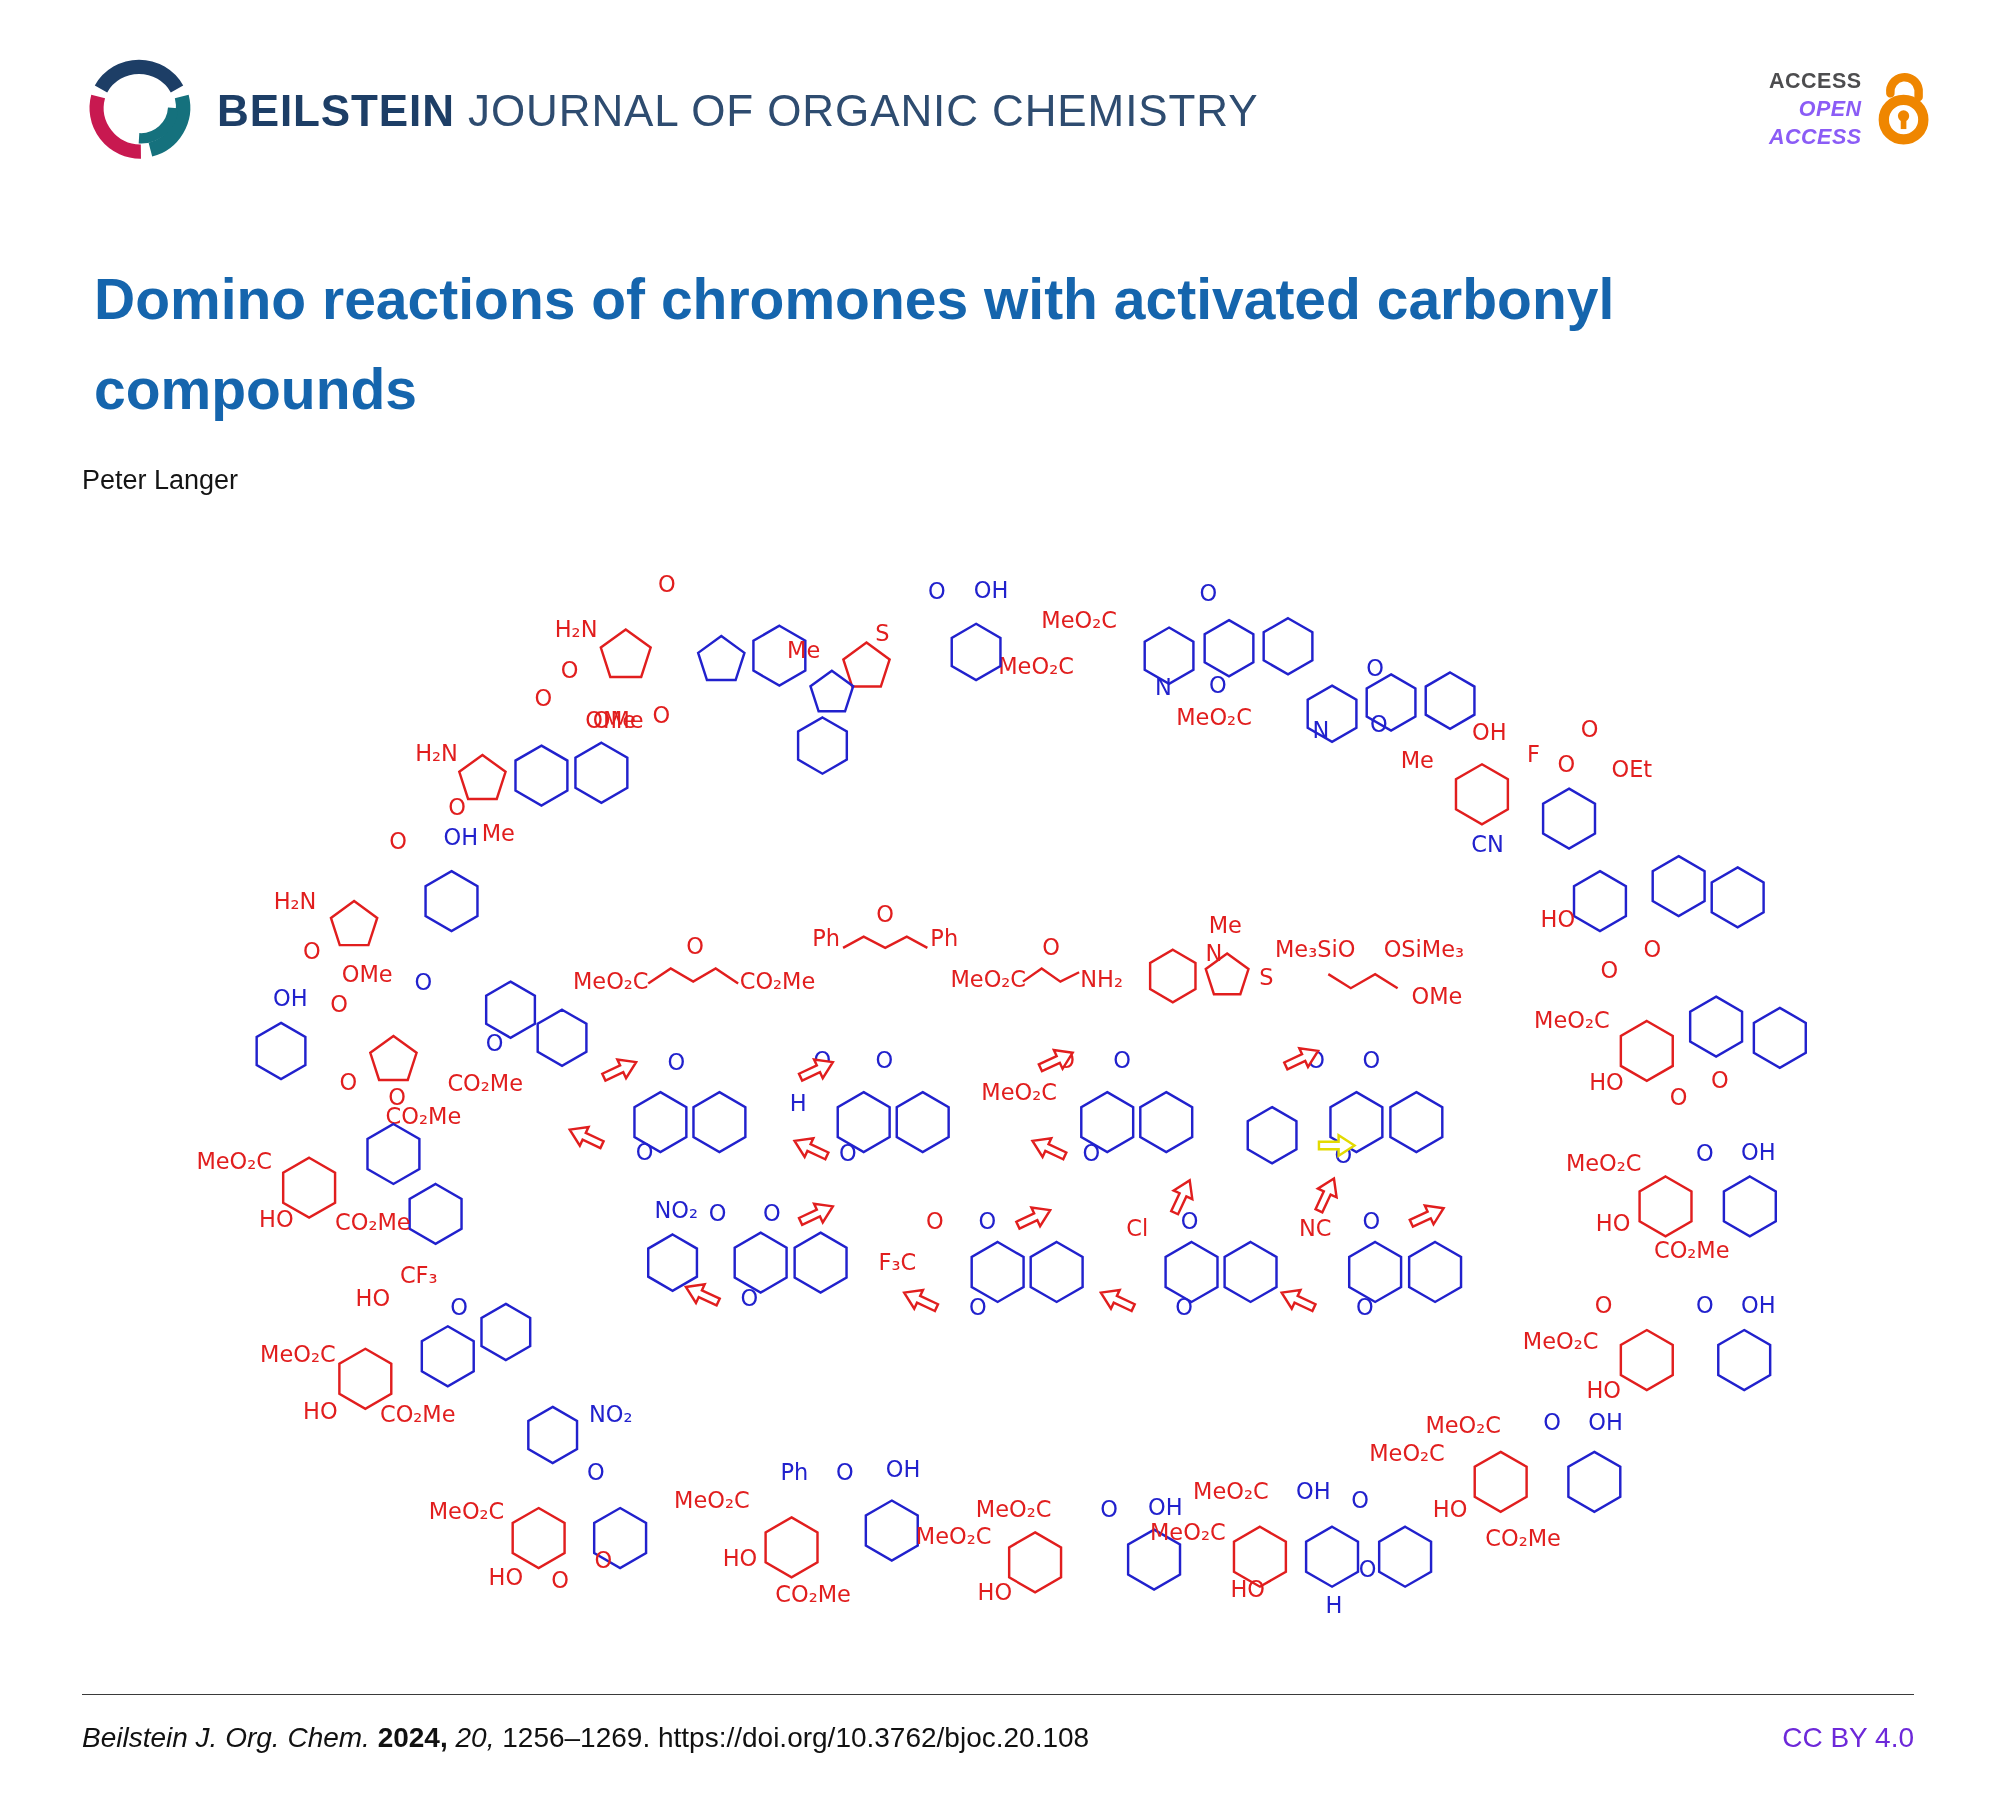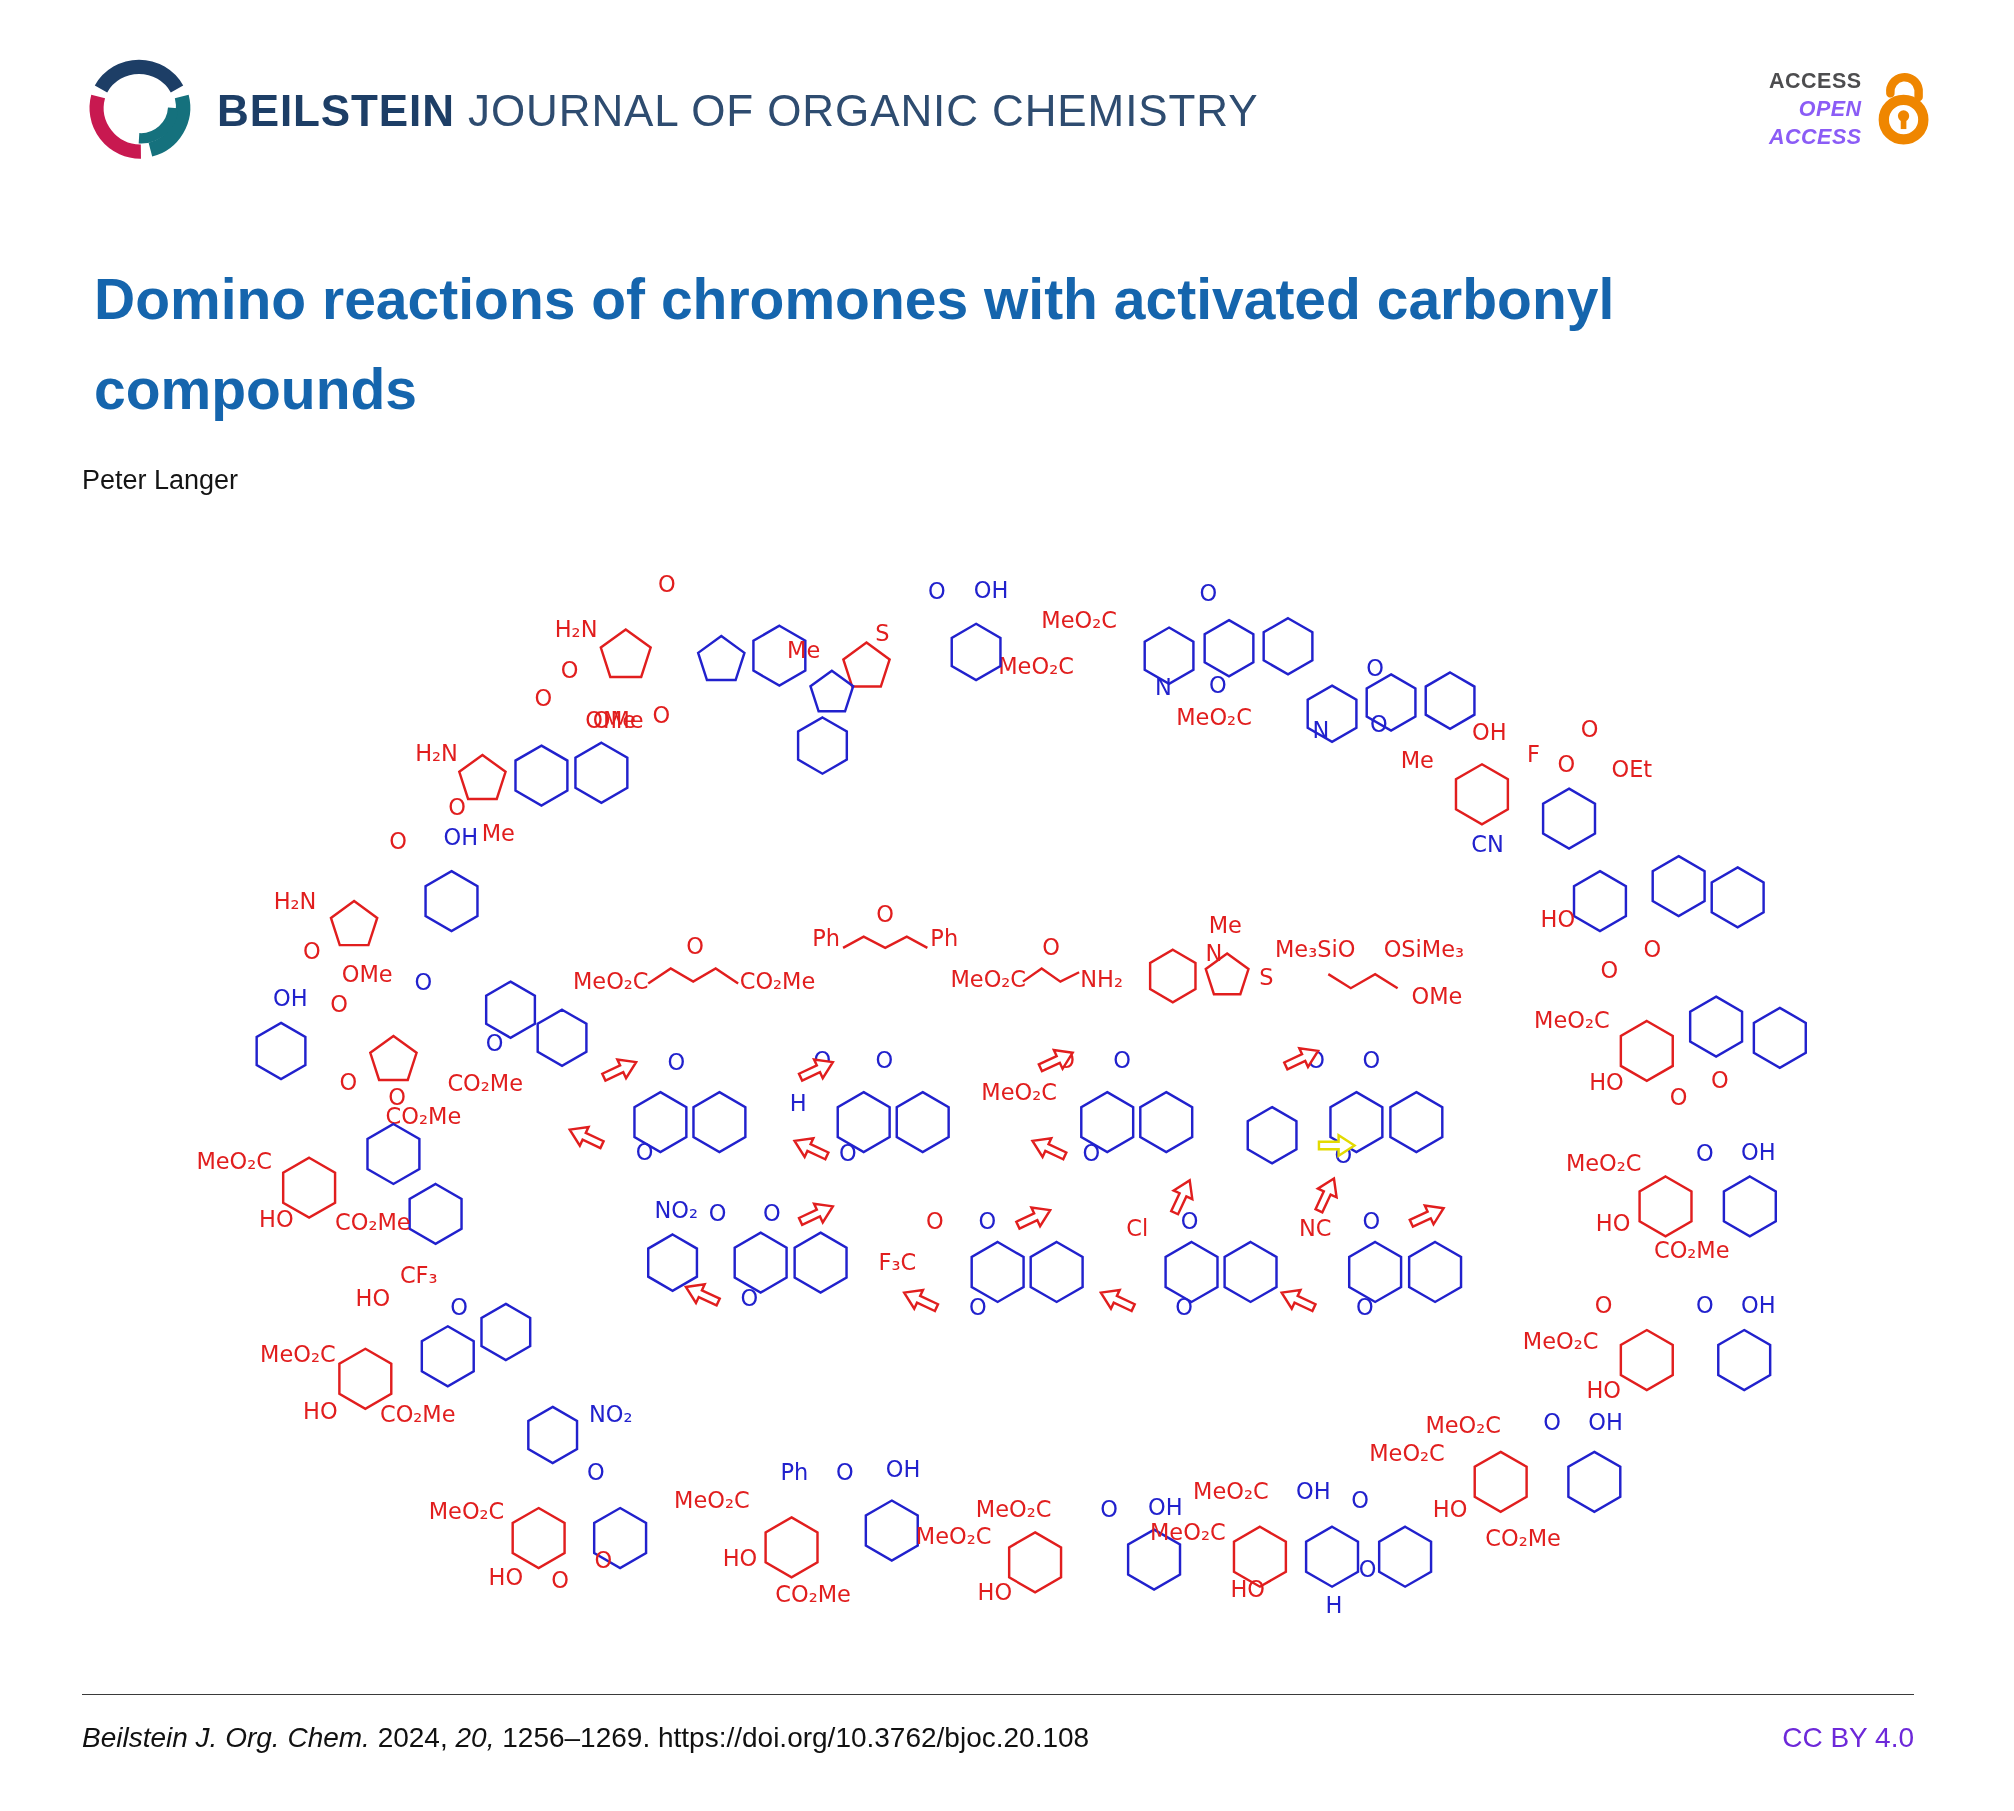--- a/index.html
+++ b/index.html
@@ -29,21 +29,21 @@
   .ring.blue{stroke:#2121cd;}
   .bond{fill:none;stroke-width:2.6;}
   .bond.red{stroke:#e11e1e;}
   .arrow{fill:#ffffff;stroke-width:2.6;}
   .arrow.red{stroke:#e11e1e;}
   .arrow.yellow{stroke:#e3da00;}
   
   .footer-rule{position:absolute;left:82px;right:82px;top:1694px;border:0;border-top:1.9px solid #3a3a3a;margin:0;}
   .cite{position:absolute;left:82px;top:1722px;font-size:28px;color:#111;}
   .cite .it{font-style:italic;text-align:center;}
-  .cite b{font-weight:400;text-align:center;}
+  .cite b{font-weight:700;text-align:center;}
   .license{position:absolute;right:82px;top:1722px;font-size:28px;color:#6d28d9;}
 </style>
 </head>
 <body>
 
 <div class="page">
 
   <div class="logo">
     <svg viewBox="0 0 120 120" width="114" height="114">
       <g fill="none" stroke-linecap="butt">

